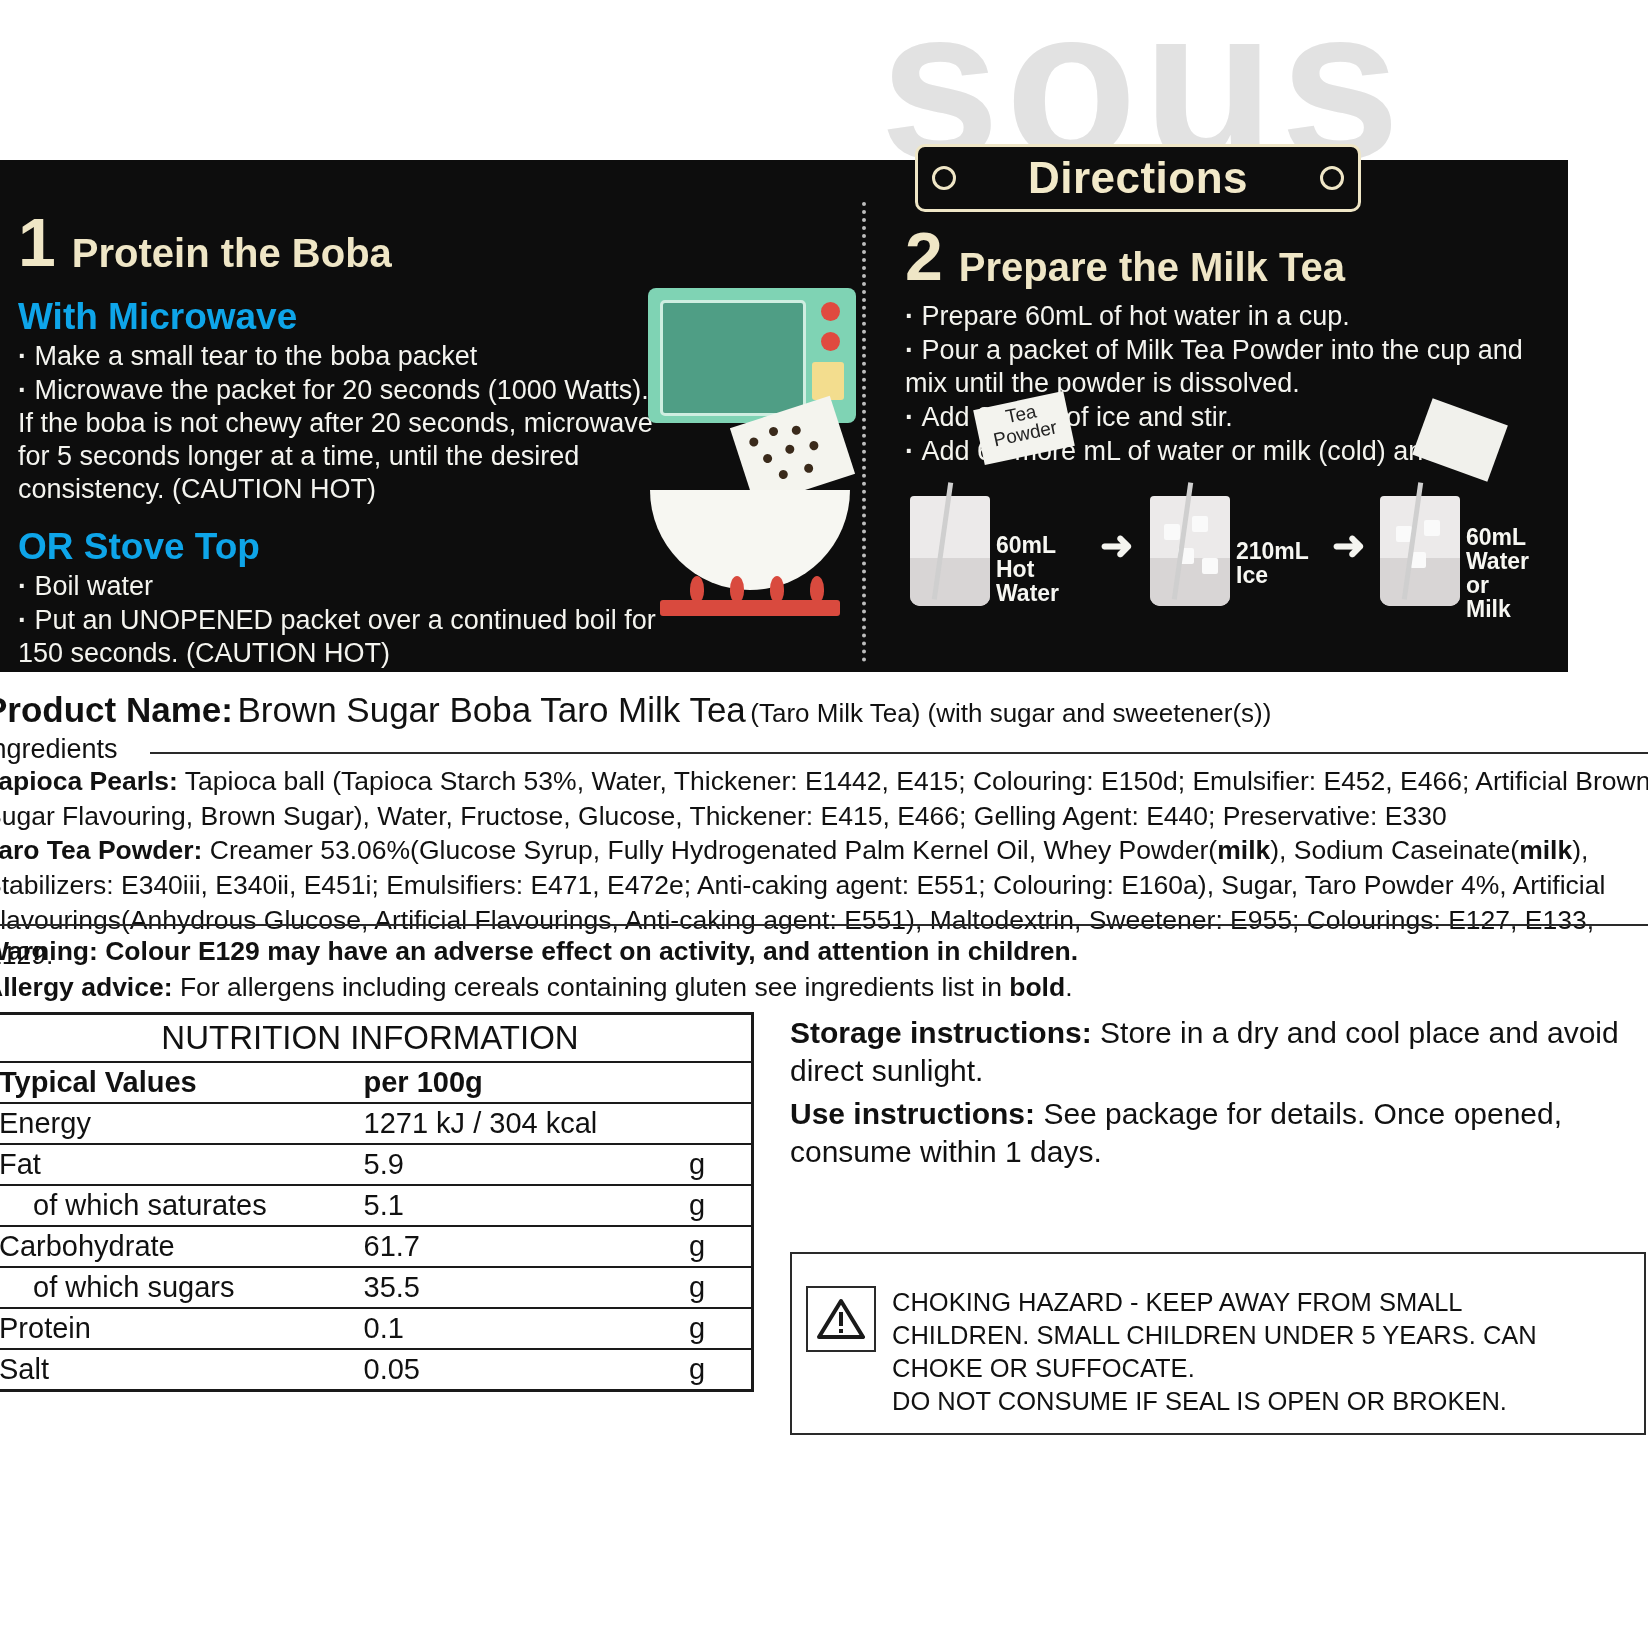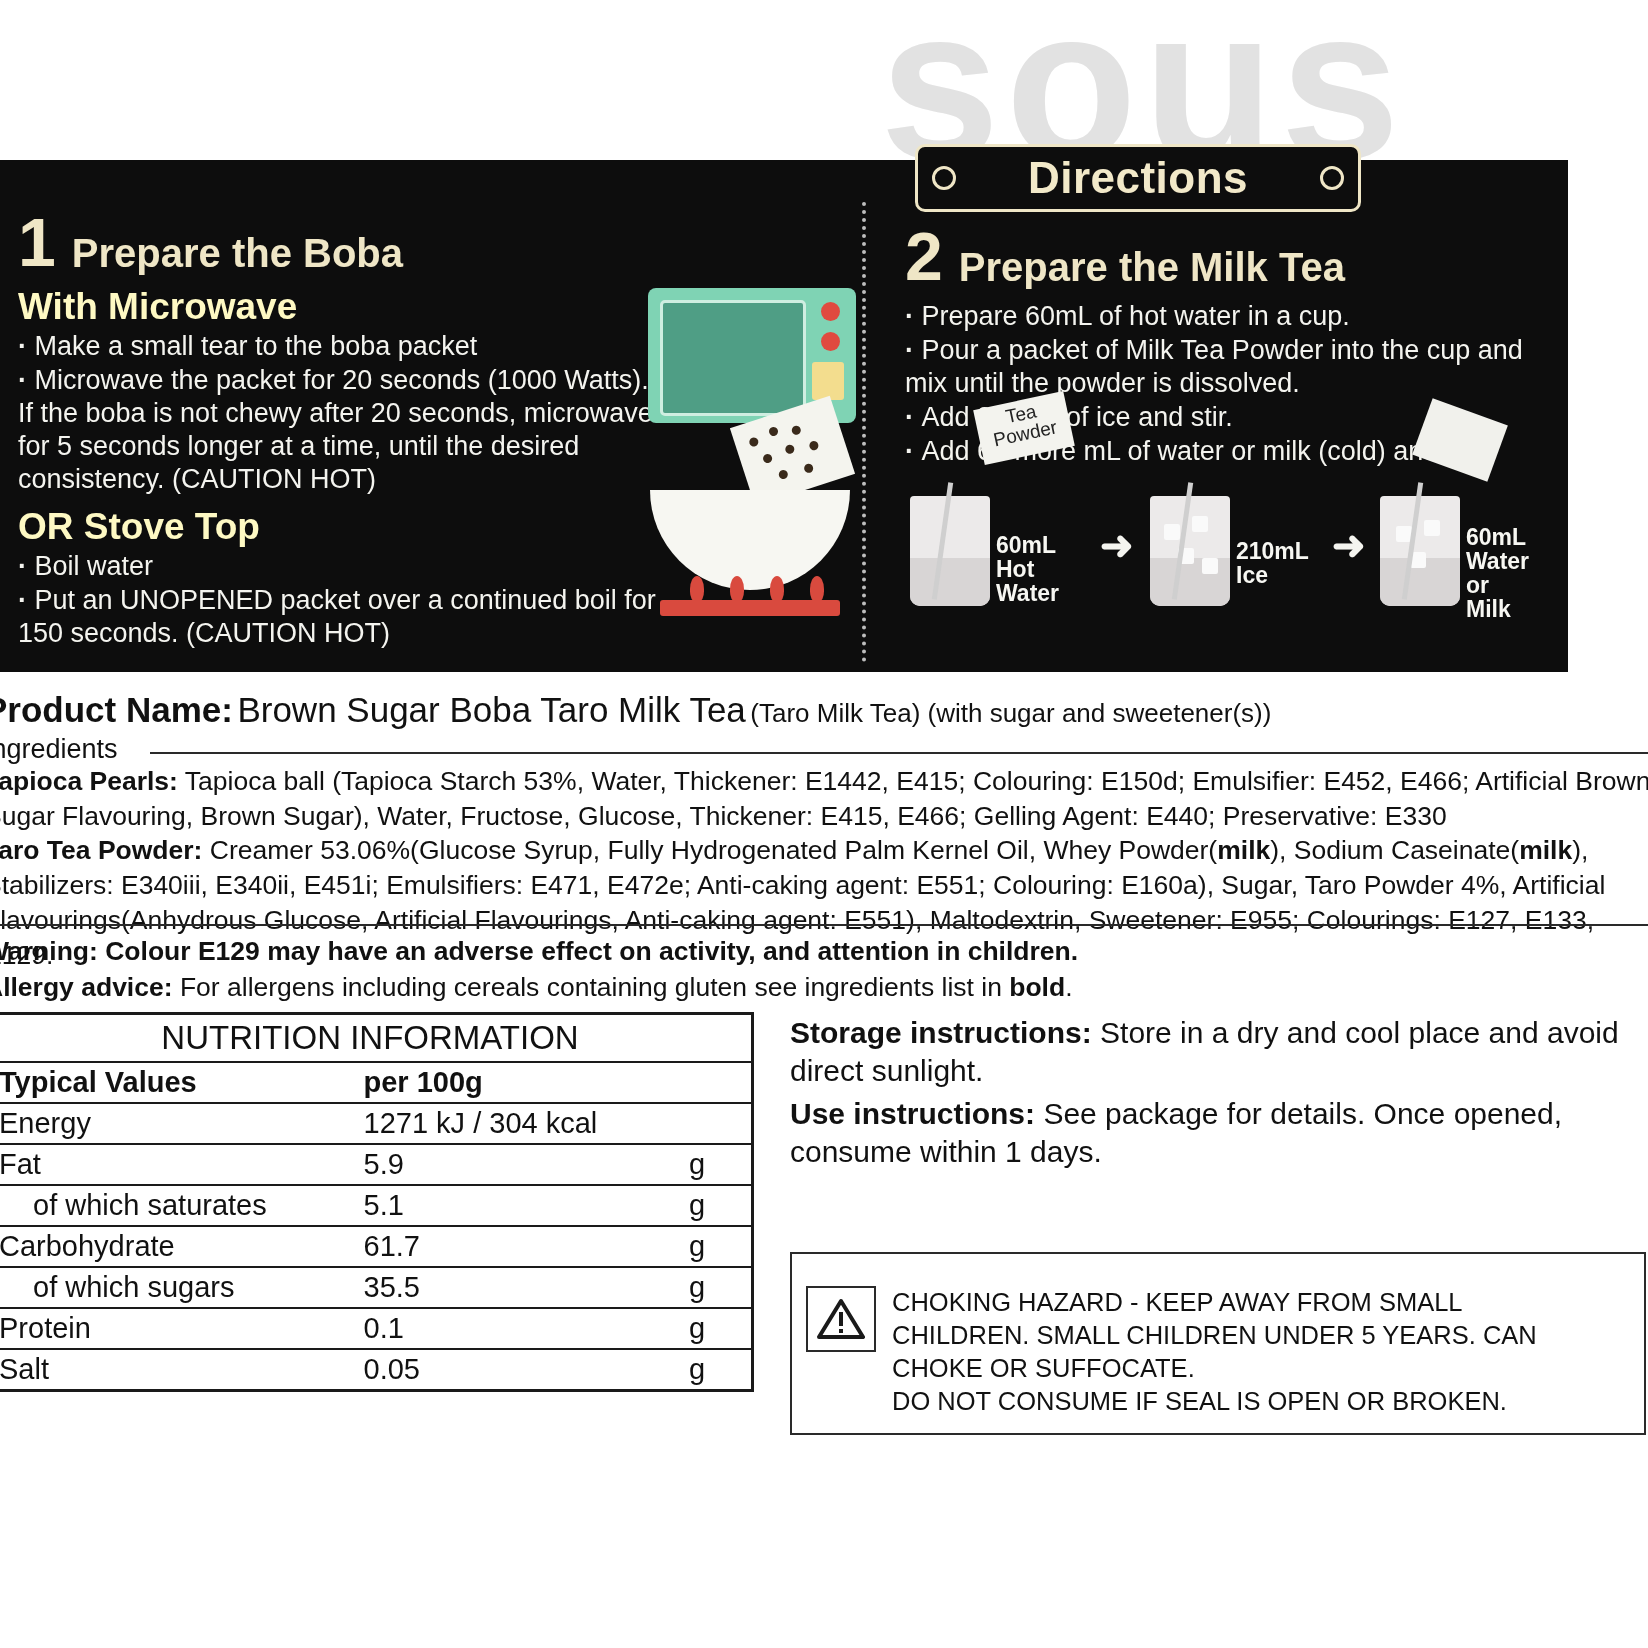--- a/index.html
+++ b/index.html
@@ -90,22 +90,22 @@
     line-height: 1;
   }
   .step-head {
     color: #efe6c6;
     font-size: 40px;
     font-weight: 700;
   }
   .sub-head {
     font-size: 37px;
     font-weight: 700;
-    color: #fef9c3;
-    margin: 10px 0 2px 0;
+    color: #0ea5e9;
+    margin: 20px 0 2px 0;
   }
   .bullets {
     color: #f4f4ef;
     font-size: 27px;
     line-height: 1.22;
   }
   .bullets li {
     margin-bottom: 1px;
   }
   ul.bullets {
@@ -388,21 +388,21 @@
     <span class="dir-knob left"></span>
     <span id="dir-title">Directions</span>
     <span class="dir-knob right"></span>
   </div>
 
   <div id="divider"></div>
 
   <div id="step1">
     <div id="step1-headrow">
       <span class="step-num">1</span>
-      <span class="step-head">Prepare the Boba</span>
+      <span class="step-head">Protein the Boba</span>
     </div>
     <div class="sub-head">With Microwave</div>
     <ul class="bullets">
       <li>Make a small tear to the boba packet</li>
       <li>Microwave the packet for 20 seconds (1000 Watts). If the boba is not chewy after 20 seconds, microwave for 5 seconds longer at a time, until the desired consistency. (CAUTION HOT)</li>
     </ul>
     <div class="sub-head">OR Stove Top</div>
     <ul class="bullets">
       <li>Boil water</li>
       <li>Put an UNOPENED packet over a continued boil for 150 seconds. (CAUTION HOT)</li>

